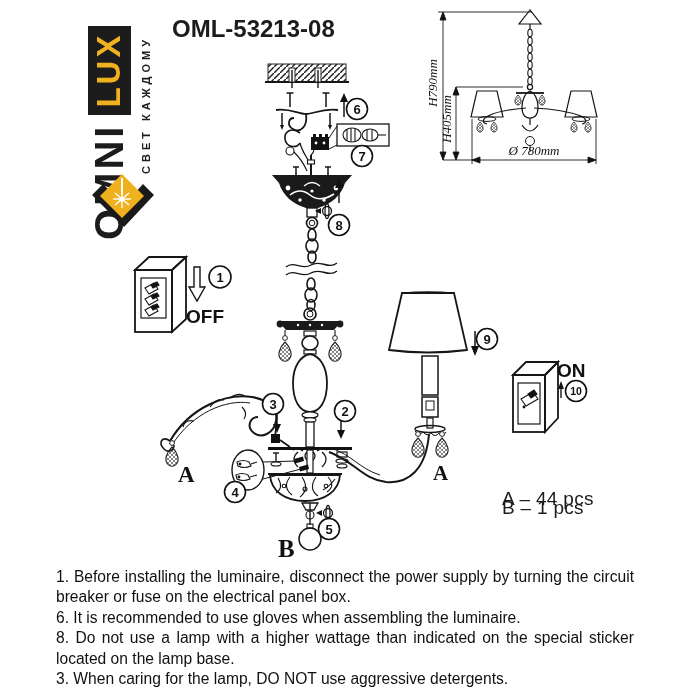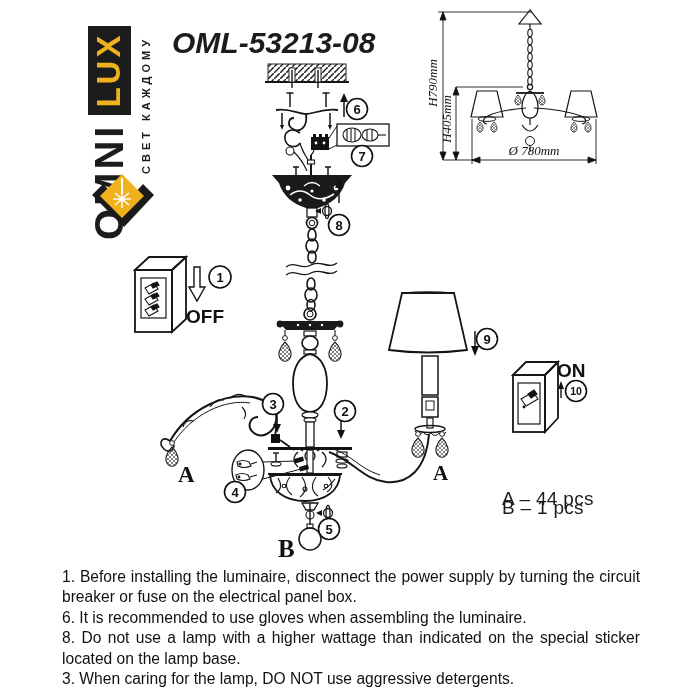--- a/index.html
+++ b/index.html
@@ -14,27 +14,27 @@
   .logo-inner{position:absolute;left:0;top:228px;width:228px;height:46px;transform-origin:0 0;
     transform:rotate(-90deg);display:flex;align-items:center;}
   .omni{font-weight:bold;font-size:40px;letter-spacing:3px;color:var(--ink);line-height:1;}
   .lux{background:var(--ink);color:var(--brand-yellow);font-weight:bold;font-size:33px;
     letter-spacing:3px;line-height:1;padding:4px 7px 6px 7px;margin-left:9px;}
   .tag-col{position:absolute;left:134px;top:12px;width:24px;height:162px;}
   .tag-inner{position:absolute;left:0;top:162px;width:162px;height:24px;transform-origin:0 0;
     transform:rotate(-90deg);font-size:11px;font-weight:bold;letter-spacing:4px;color:var(--ink);
     white-space:nowrap;display:flex;align-items:center;}
 
-  .title{position:absolute;left:172px;top:26px;font-size:30px;font-weight:bold;
-    letter-spacing:0px;color:var(--ink);white-space:nowrap;font-style:italic;}
+  .title{position:absolute;left:172px;top:15px;font-size:24px;font-weight:bold;
+    letter-spacing:0px;color:var(--ink);white-space:nowrap;}
 
   .pcs{position:absolute;left:502px;font-size:19px;color:var(--ink);letter-spacing:0.3px;white-space:nowrap;}
   .pcs.a{top:488px;} .pcs.b{top:497px;}
 
-  .instructions{position:absolute;left:62px;top:567px;width:578px;}
+  .instructions{position:absolute;left:56px;top:567px;width:578px;}
   .instructions p{margin:0;font-size:15.6px;line-height:1.31;text-align:justify;color:#111;}
 
   
   .ln{stroke:#161616;fill:none;}
   .badge{fill:#fff;stroke:#111;stroke-width:1.6;}
   .badgetxt{font-family:"Liberation Sans",sans-serif;font-size:13px;font-weight:bold;
     text-anchor:middle;fill:#111;}
   .badgetxt.sm{font-size:10.5px;}
   .paneltxt{font-family:"Liberation Sans",sans-serif;font-size:19px;font-weight:bold;fill:#111;}
   .seriflabel{font-family:"Liberation Serif",serif;font-weight:bold;fill:#111;}

